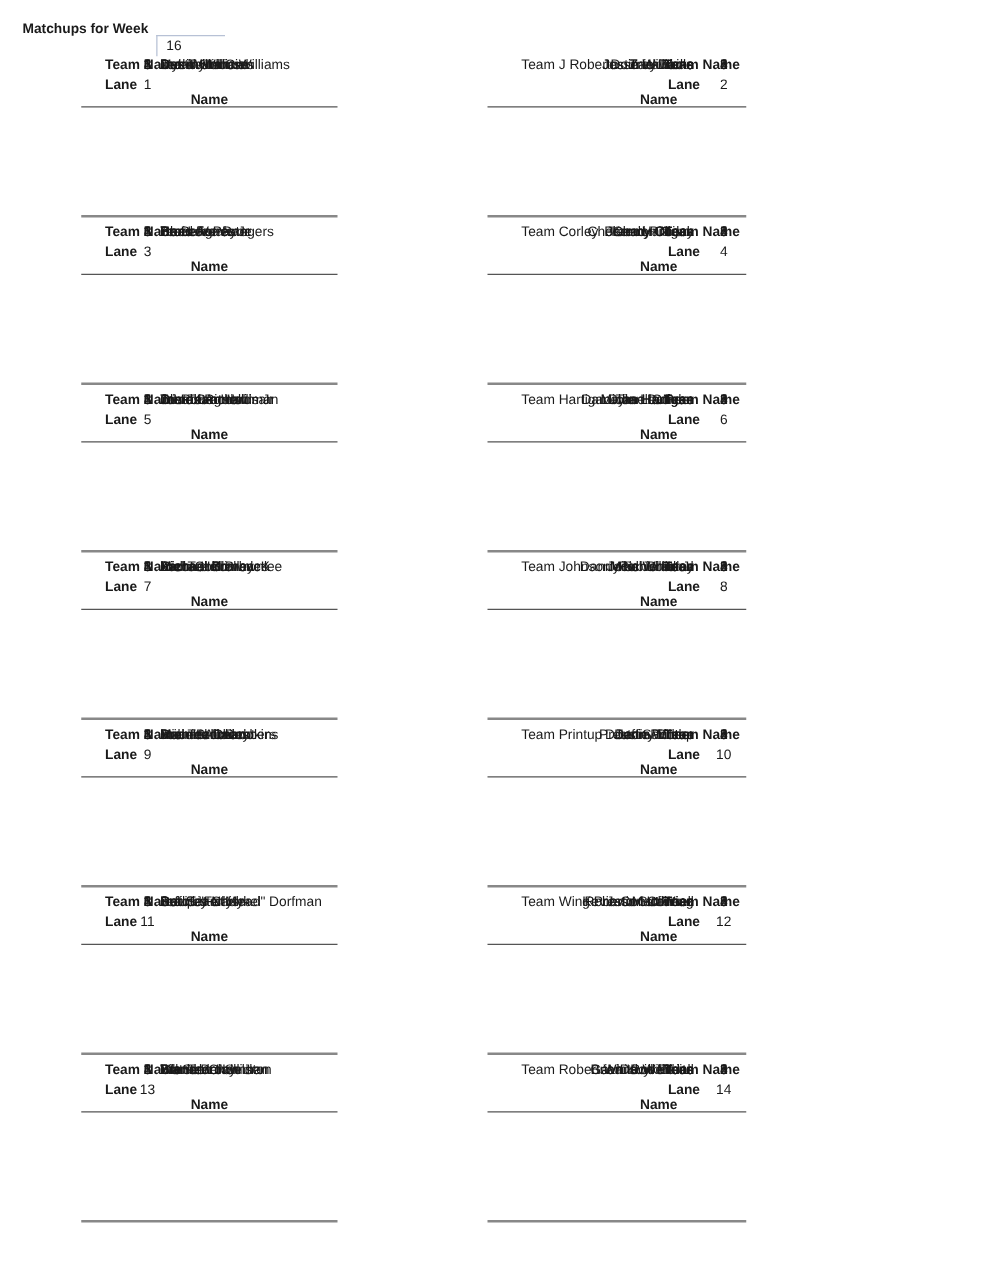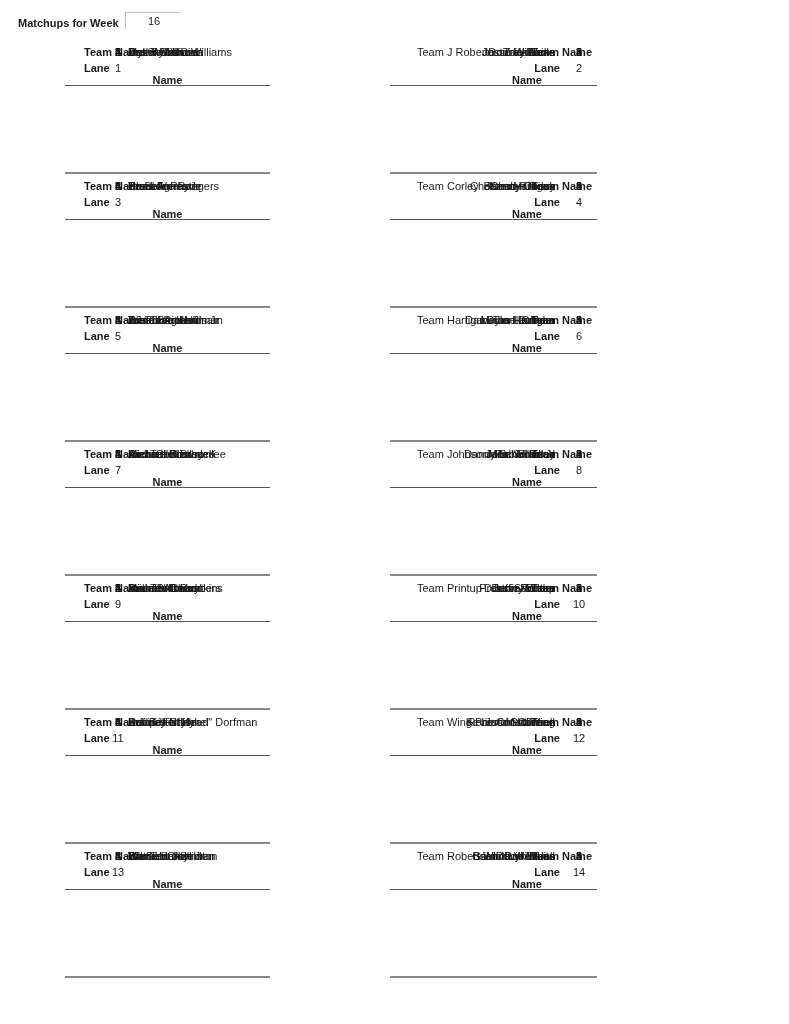--- a/index.html
+++ b/index.html
@@ -3,23 +3,23 @@
 <meta charset="utf-8">
 <style>
   html,body { margin:0; padding:0; background:#ffffff; }
   .page {
     position:relative; width:789px; height:1024px; background:#ffffff;
     font-family:"Liberation Sans","DejaVu Sans",sans-serif;
     font-size:11px; color:#1a1a1a; overflow:hidden;
   }
   .hdr-label { position:absolute; left:18px; top:17px; font-weight:700; white-space:nowrap; }
   .week-cell {
-    position:absolute; left:125px; top:12px; width:55px; height:17px;
+    position:absolute; left:125px; top:28px; width:55px; height:17px;
     border-top:1px solid #b7c1d5; border-left:1px solid #b7c1d5;
-    line-height:17px; padding-left:22px; box-sizing:border-box;
+    line-height:17px; padding-left:7px; box-sizing:border-box;
   }
   .block { position:absolute; left:0; width:789px; height:134px; }
   .panel { position:absolute; top:0; height:128px; }
   .panel.left  { left:65px;  width:205px; }
   .panel.right { left:390px; width:207px; }
   .t { position:absolute; height:13px; line-height:13px; white-space:nowrap; }
   .b { font-weight:700; }
   .ctr { text-align:center; }
   .rgt { text-align:right; }
   .underline { position:absolute; left:0; right:0; top:39px; border-top:1px solid #555555; }

